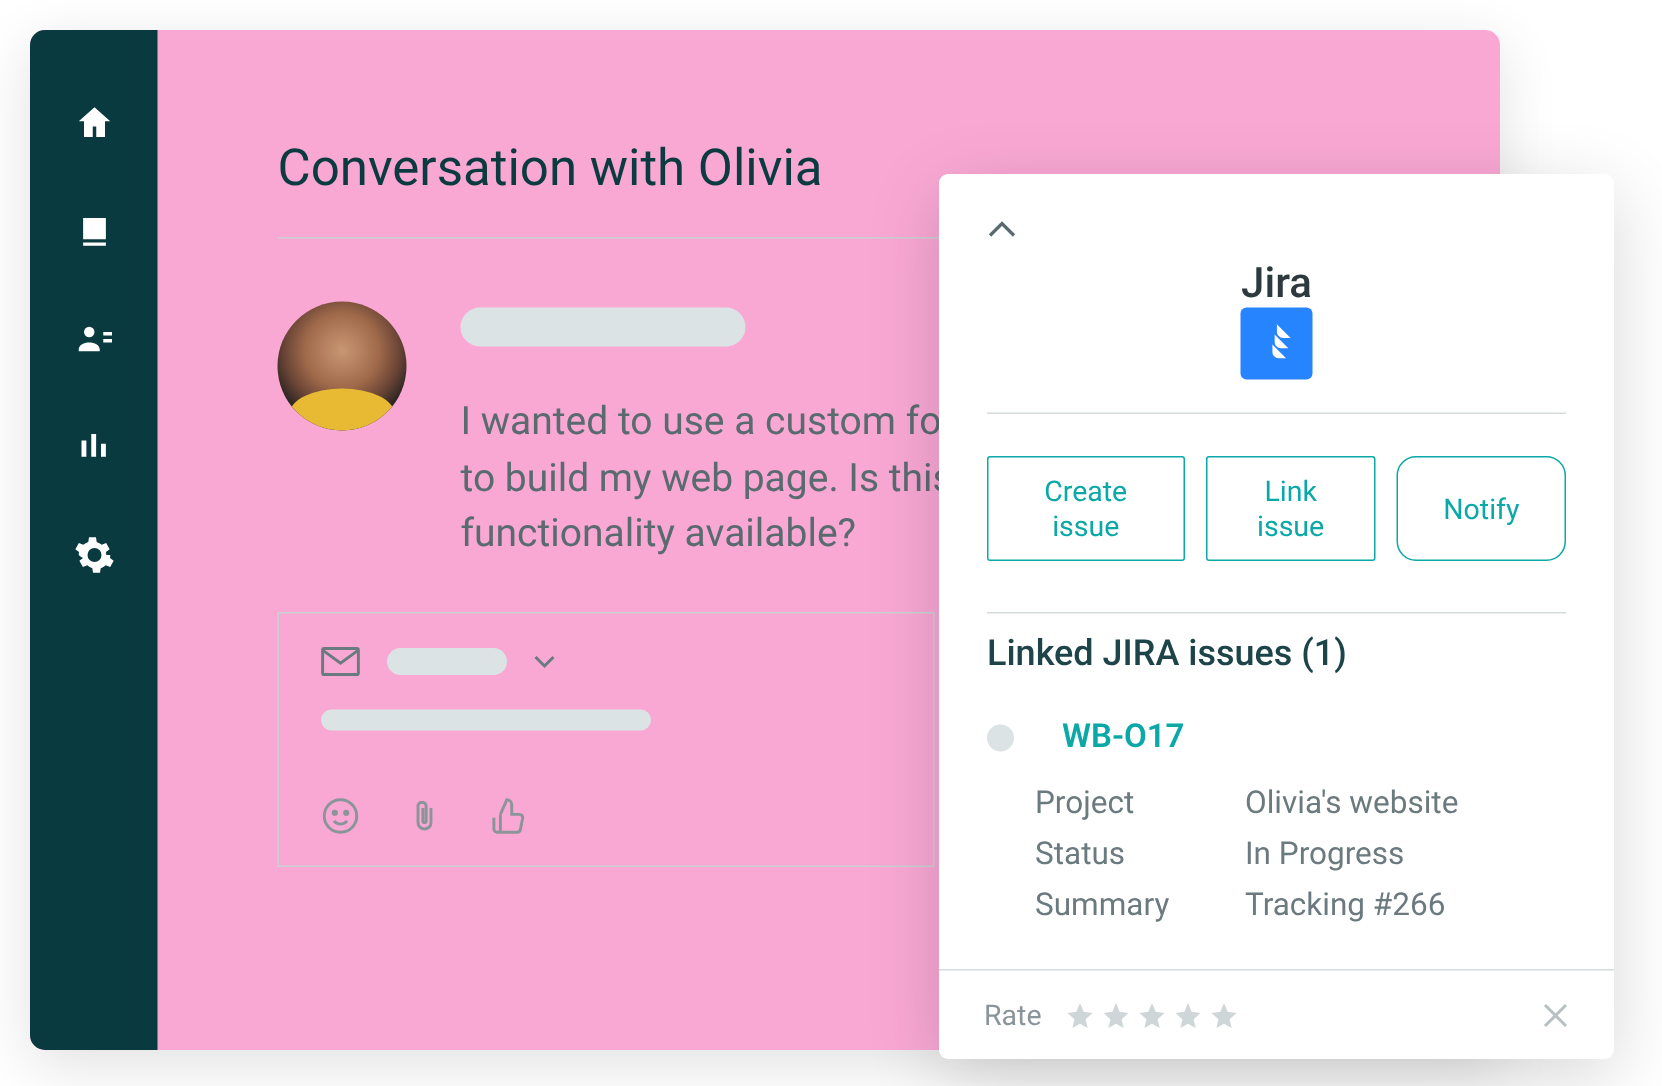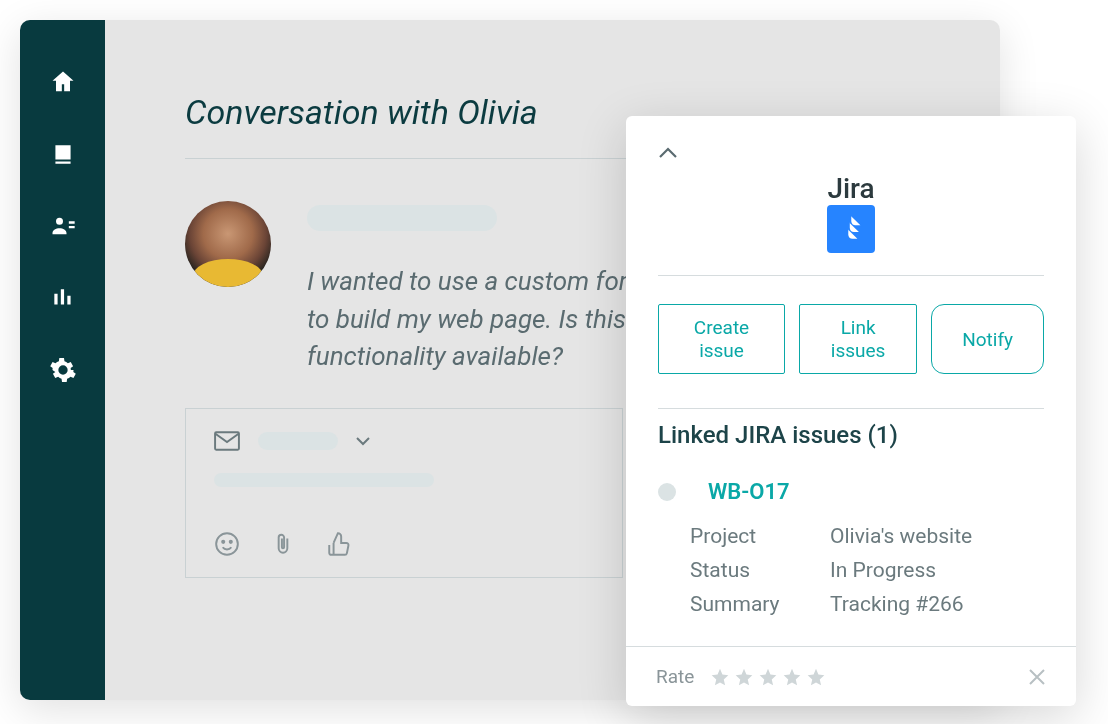--- a/index.html
+++ b/index.html
@@ -10,26 +10,25 @@
       height: 724px;
       position: relative;
       overflow: hidden;
     }
     .main-window {
       position: absolute;
       top: 20px;
       left: 20px;
       width: 980px;
       height: 680px;
-      background: #e5e5e5;
+      background: #f9a8d4;
       border-radius: 10px;
       box-shadow: 0 10px 40px rgba(0,0,0,0.12);
       display: flex;
       overflow: hidden;
-      font-style: italic;
     }
     .sidebar {
       width: 85px;
       background: #083a3f;
       display: flex;
       flex-direction: column;
       align-items: center;
       padding-top: 48px;
       gap: 44px;
     }
@@ -336,21 +335,21 @@
     <div class="jira-title">Jira</div>
     <div class="jira-logo">
       <svg width="30" height="30" viewBox="0 0 32 32" fill="#fff">
           <path d="M15.9 2L26 12.1h-5.3c-2.4 0-4.4-2-4.4-4.4V2zm-1.6 7.2l10.1 10.1h-5.3c-2.4 0-4.4-2-4.4-4.4V9.2zm-1.6 7.2L22.8 26.5h-5.3c-2.4 0-4.4-2-4.4-4.4v-5.7z"></path>
         </svg>
     </div>
   </div>
 
   <div class="jira-actions">
     <button class="jira-btn">Create issue</button>
-    <button class="jira-btn">Link issues</button>
+    <button class="jira-btn">Link issue</button>
     <button class="jira-btn wide">Notify</button>
   </div>
 
   <h3 class="linked-title">Linked JIRA issues (1)</h3>
 
   <div class="issue-row">
     <span class="status-dot"></span>
     <span class="issue-id">WB-O17</span>
   </div>
 

